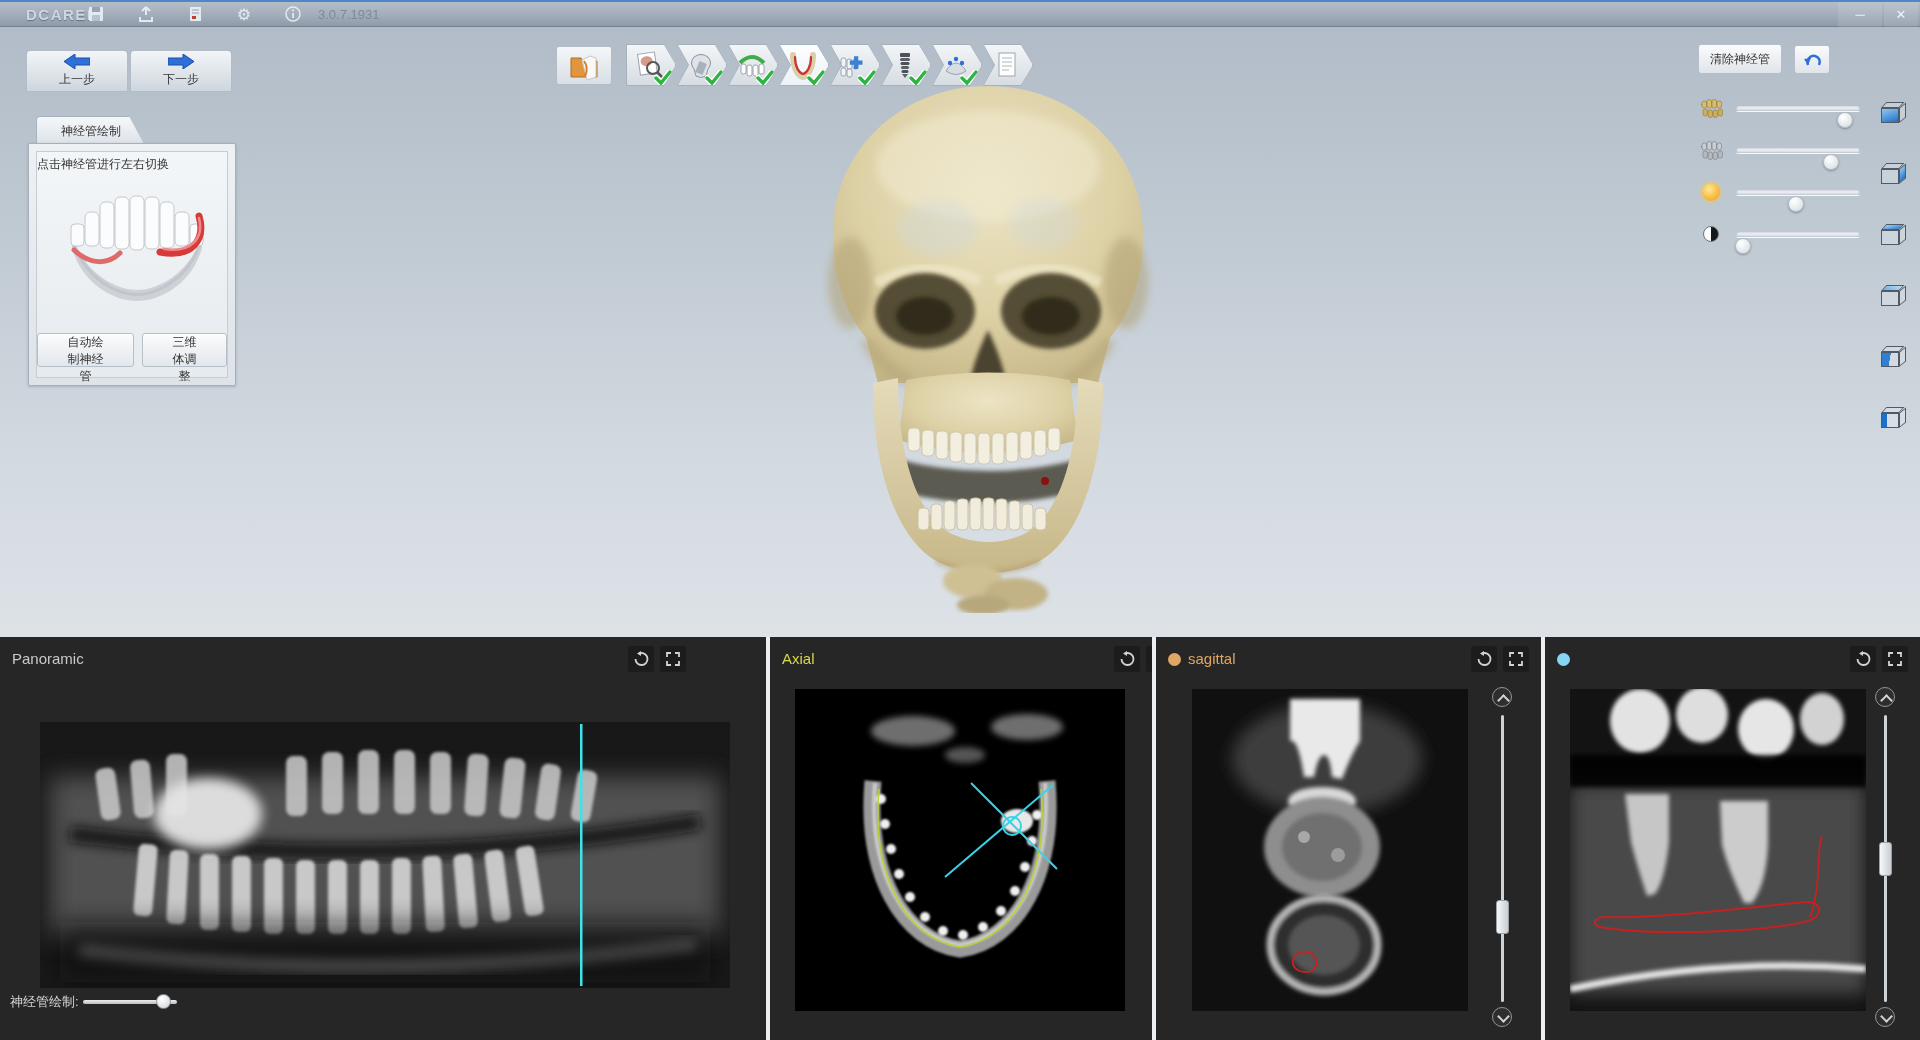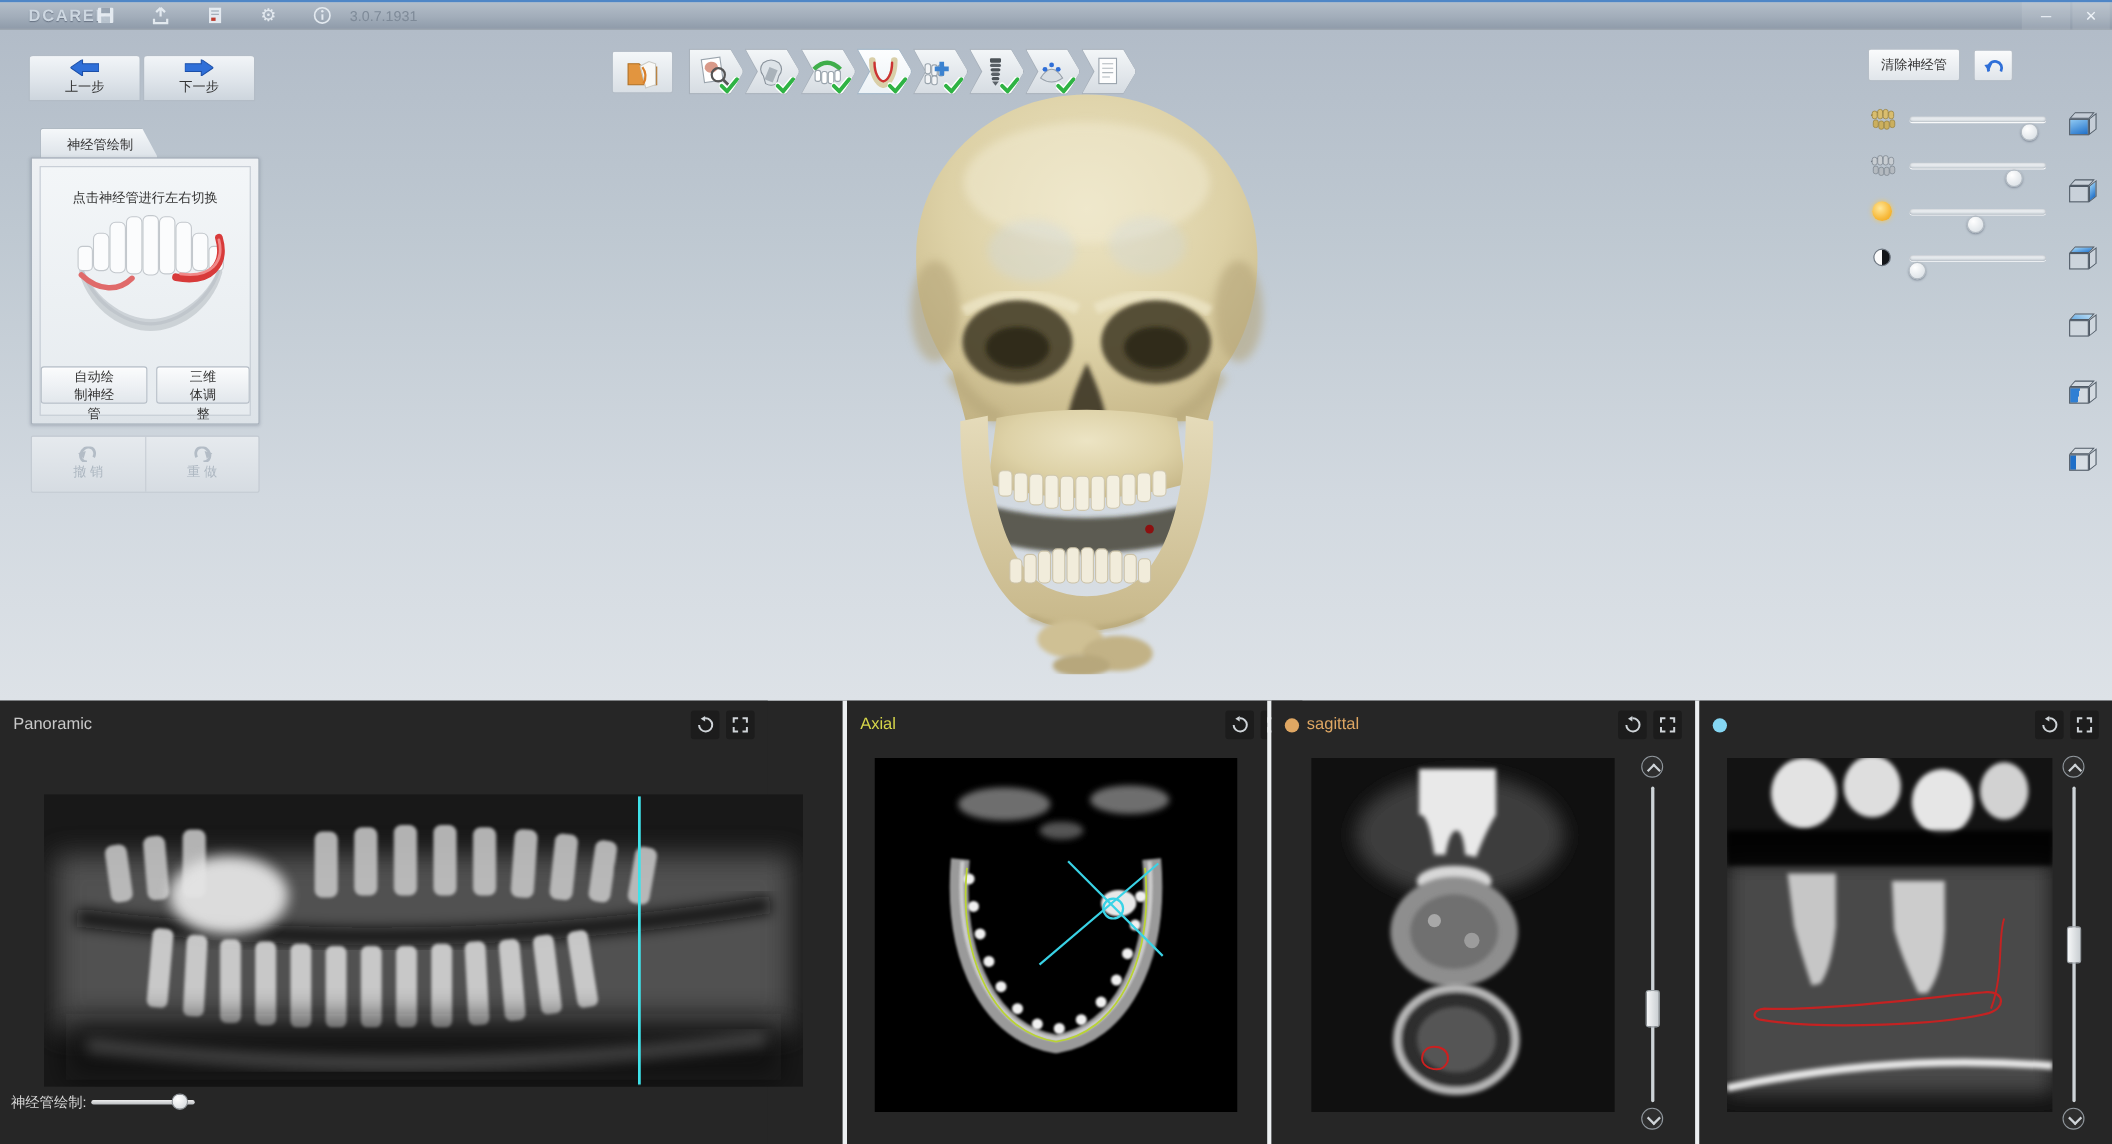--- a/index.html
+++ b/index.html
@@ -32,21 +32,21 @@
   
   .nerve-tab{position:absolute;left:36px;top:89px;width:108px;height:28px;
     background:linear-gradient(180deg,#f5f8fa,#dce2e8);border:1px solid #a9b3bd;border-bottom:none;
     clip-path:polygon(0 0,86% 0,100% 100%,0 100%);border-radius:4px 0 0 0;
     font-size:12px;color:#333;line-height:28px;padding-left:24px;}
   .nerve-body{position:absolute;left:28px;top:116px;width:208px;height:243px;
     background:linear-gradient(180deg,#eef1f4,#dde3e8);border:1px solid #a6afba;border-radius:0 2px 2px 2px;
     box-shadow:0 1px 3px rgba(60,70,90,.25);}
   .nerve-inner{position:absolute;inset:7px;border:1px solid #c5ccd4;
     background:linear-gradient(180deg,#f3f6f8,#e6ebef);}
-  .nerve-hint{position:absolute;left:0;right:0;top:20px;text-align:center;font-size:12px;color:#333;}
+  .nerve-hint{position:absolute;left:0;right:0;top:4px;text-align:left;font-size:12px;color:#333;}
   .nerve-img{position:absolute;left:25px;top:38px;}
   .nerve-btns{position:absolute;left:0;right:0;bottom:10px;display:flex;justify-content:center;gap:8px;}
   .sm-btn{height:34px;padding:0 26px;font-size:12px;color:#333;border:1px solid #b6bec7;border-radius:3px;
     background:linear-gradient(180deg,#fbfcfd,#e2e7ec);box-shadow:0 1px 1px rgba(255,255,255,.8) inset;}
   .undoredo{position:absolute;left:28px;top:369px;width:208px;height:52px;display:flex;
     background:linear-gradient(180deg,#e6eaee,#d6dce2);border:1px solid #c3cad2;border-radius:2px;}
   .ur-half{flex:1;display:flex;flex-direction:column;align-items:center;justify-content:center;gap:1px;color:#adb7c1;font-size:12px;}
   .ur-half+ .ur-half{border-left:1px solid #c6cdd4;}
 
   
@@ -197,36 +197,20 @@
           <rect x="128" y="34" width="13" height="22" rx="4"></rect>
         </g>
         <path d="M12,60 C28,75 46,75 58,63" stroke="#e06a6a" stroke-width="5" fill="none" stroke-linecap="round"></path>
         <path d="M137,26 C144,50 130,68 98,62" stroke="#d83a3a" stroke-width="7" fill="none" stroke-linecap="round"></path>
         <path d="M137,28 C142,48 130,63 102,59" stroke="#f08a8a" stroke-width="2.5" fill="none" stroke-linecap="round"></path>
       </svg>
       <div class="nerve-btns">
         <button class="sm-btn">自动绘制神经管</button>
         <button class="sm-btn">三维体调整</button>
       </div>
-    </div>
-  </div>
-  <div class="undoredo">
-    <div class="ur-half">
-      <svg width="20" height="14">
-          <path d="M5,11 A7,6 0 1 1 12,13" stroke="#b3bcc6" stroke-width="2.5" fill="none" transform="rotate(-50 10 8)"></path>
-          <path d="M1,6 L8,4 L6,11 Z" fill="#b3bcc6"></path>
-        </svg>
-      <span>撤 销</span>
-    </div>
-    <div class="ur-half">
-      <svg width="20" height="14" style="transform:scaleX(-1)">
-          <path d="M5,11 A7,6 0 1 1 12,13" stroke="#b3bcc6" stroke-width="2.5" fill="none" transform="rotate(-50 10 8)"></path>
-          <path d="M1,6 L8,4 L6,11 Z" fill="#b3bcc6"></path>
-        </svg>
-      <span>重 做</span>
     </div>
   </div>
 
   <button class="folder-btn">
     <svg width="34" height="30">
       <path d="M4,7 h10 l3,3 h13 v16 h-26 z" fill="#e2953f" stroke="#b06f22"></path>
       <path d="M15,9 l8,-4 6,2 v19 l-9,3 z" fill="#f8f8f6" stroke="#c9c9c4"></path>
       <path d="M17,10 q5,7 1,15" stroke="#d87f2a" stroke-width="2" fill="none"></path>
     </svg>
   </button>

